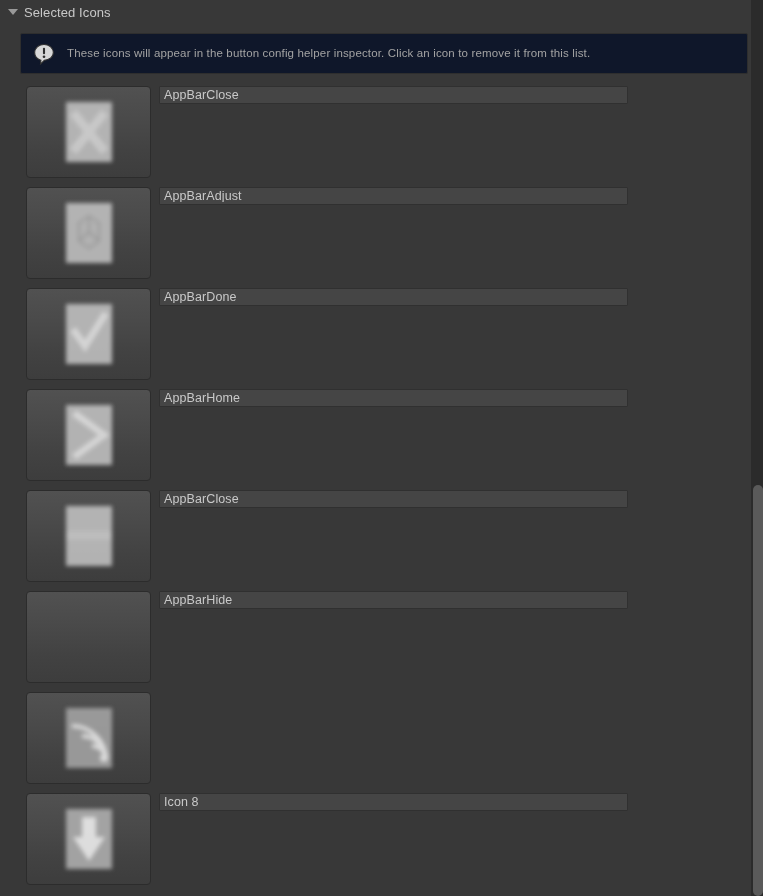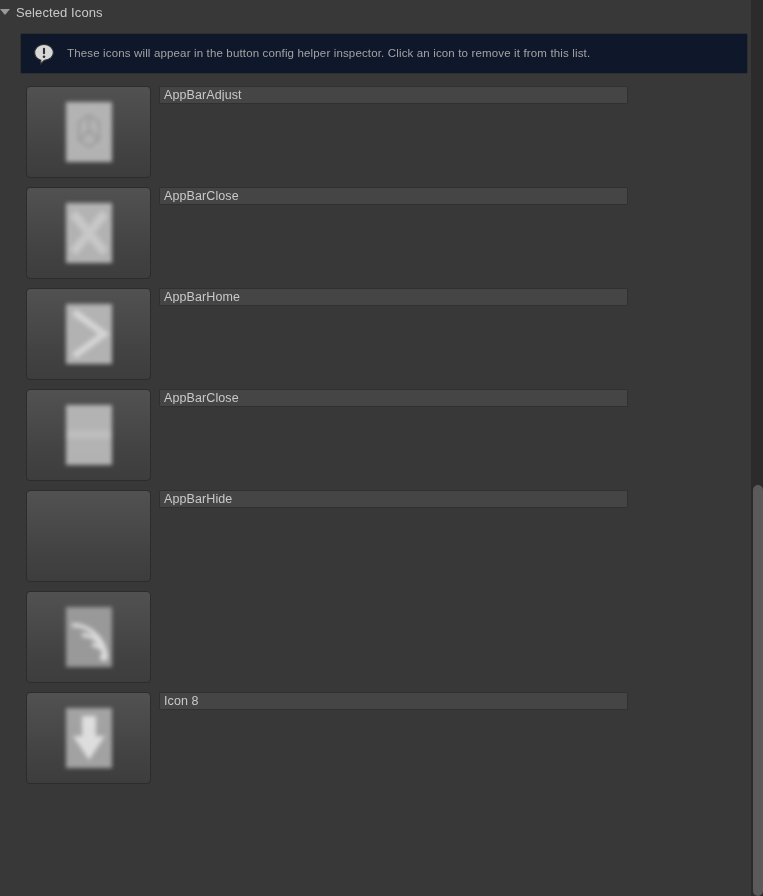--- a/index.html
+++ b/index.html
@@ -24,20 +24,21 @@
 
   
   .foldout {
     position: absolute;
     left: 0;
     top: 0;
     width: 751px;
     height: 24px;
     display: flex;
     align-items: center;
+    padding-left: 8px;
     box-sizing: border-box;
   }
   .foldout-arrow {
     width: 0;
     height: 0;
     border-left: 5px solid transparent;
     border-right: 5px solid transparent;
     border-top: 6px solid #999999;
     margin-right: 6px;
     flex: 0 0 auto;
@@ -181,45 +182,58 @@
       <circle cx="12" cy="15.0" r="1.45" fill="#2e2e2e"></circle>
     </svg>
     <div class="helpbox-text">These icons will appear in the button config helper inspector. Click an icon to remove it from this list.</div>
   </div>
 
   <div class="icon-list">
       <div class="icon-row">
         <div class="thumb-button">
           <div class="thumb-sprite">
             <svg viewBox="0 0 46 60" preserveAspectRatio="none">
+              <g stroke="#cfcfcf" stroke-width="9" stroke-linecap="square">
+                <path d="M10 14 L36 46"></path>
+                <path d="M36 14 L10 46"></path>
+              </g>
+            </svg>
+          </div>
+        </div>
+        <div class="name-field">
+          <div class="name-text">AppBarClose</div>
+        </div>
+      </div>
+      <div class="icon-row">
+        <div class="thumb-button">
+          <div class="thumb-sprite">
+            <svg viewBox="0 0 46 60" preserveAspectRatio="none">
               <rect width="46" height="60" fill="#b9b9b9"></rect>
               <g fill="none" stroke="#a3a3a3" stroke-width="2.4">
                 <path d="M23 13 L33 20 L33 38 L23 45 L13 38 L13 20 Z"></path>
                 <path d="M23 13 L23 29 M23 29 L33 38 M23 29 L13 38"></path>
               </g>
             </svg>
           </div>
         </div>
         <div class="name-field">
           <div class="name-text">AppBarAdjust</div>
         </div>
       </div>
       <div class="icon-row">
         <div class="thumb-button">
           <div class="thumb-sprite">
             <svg viewBox="0 0 46 60" preserveAspectRatio="none">
-              <g stroke="#cfcfcf" stroke-width="9" stroke-linecap="square">
-                <path d="M10 14 L36 46"></path>
-                <path d="M36 14 L10 46"></path>
-              </g>
-            </svg>
-          </div>
-        </div>
-        <div class="name-field">
-          <div class="name-text">AppBarClose</div>
+              <rect width="46" height="60" fill="#b9b9b9"></rect>
+              <path d="M9 28 L19 42 L38 12" fill="none" stroke="#dcdcdc" stroke-width="7" stroke-linecap="square"></path>
+            </svg>
+          </div>
+        </div>
+        <div class="name-field">
+          <div class="name-text">AppBarDone</div>
         </div>
       </div>
       <div class="icon-row">
         <div class="thumb-button">
           <div class="thumb-sprite">
             <svg viewBox="0 0 46 60" preserveAspectRatio="none">
               <rect width="46" height="60" fill="#b9b9b9"></rect>
               <path d="M8 8 L38 30 L8 52" fill="none" stroke="#dcdcdc" stroke-width="7"></path>
             </svg>
           </div>

